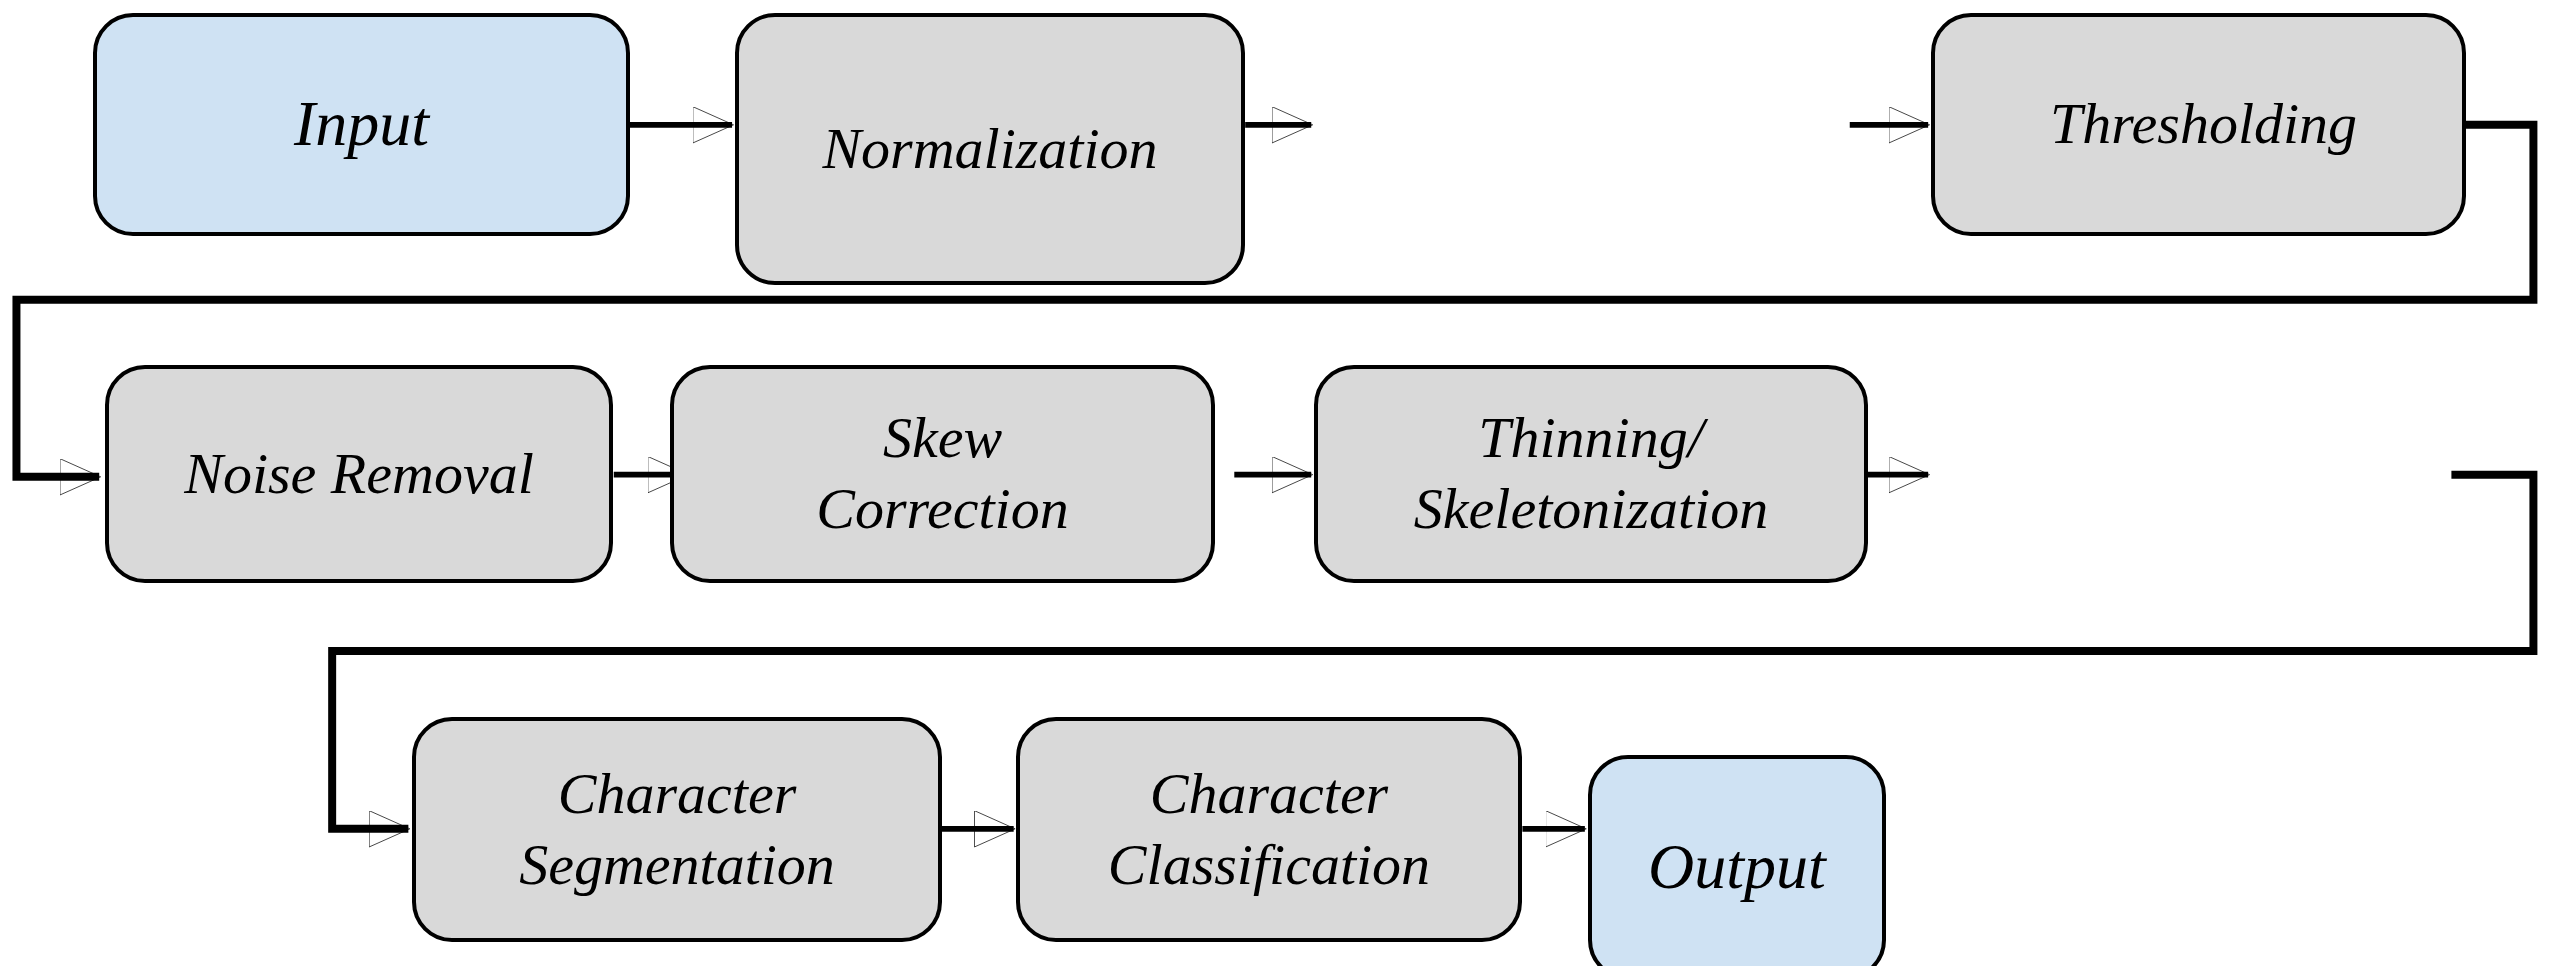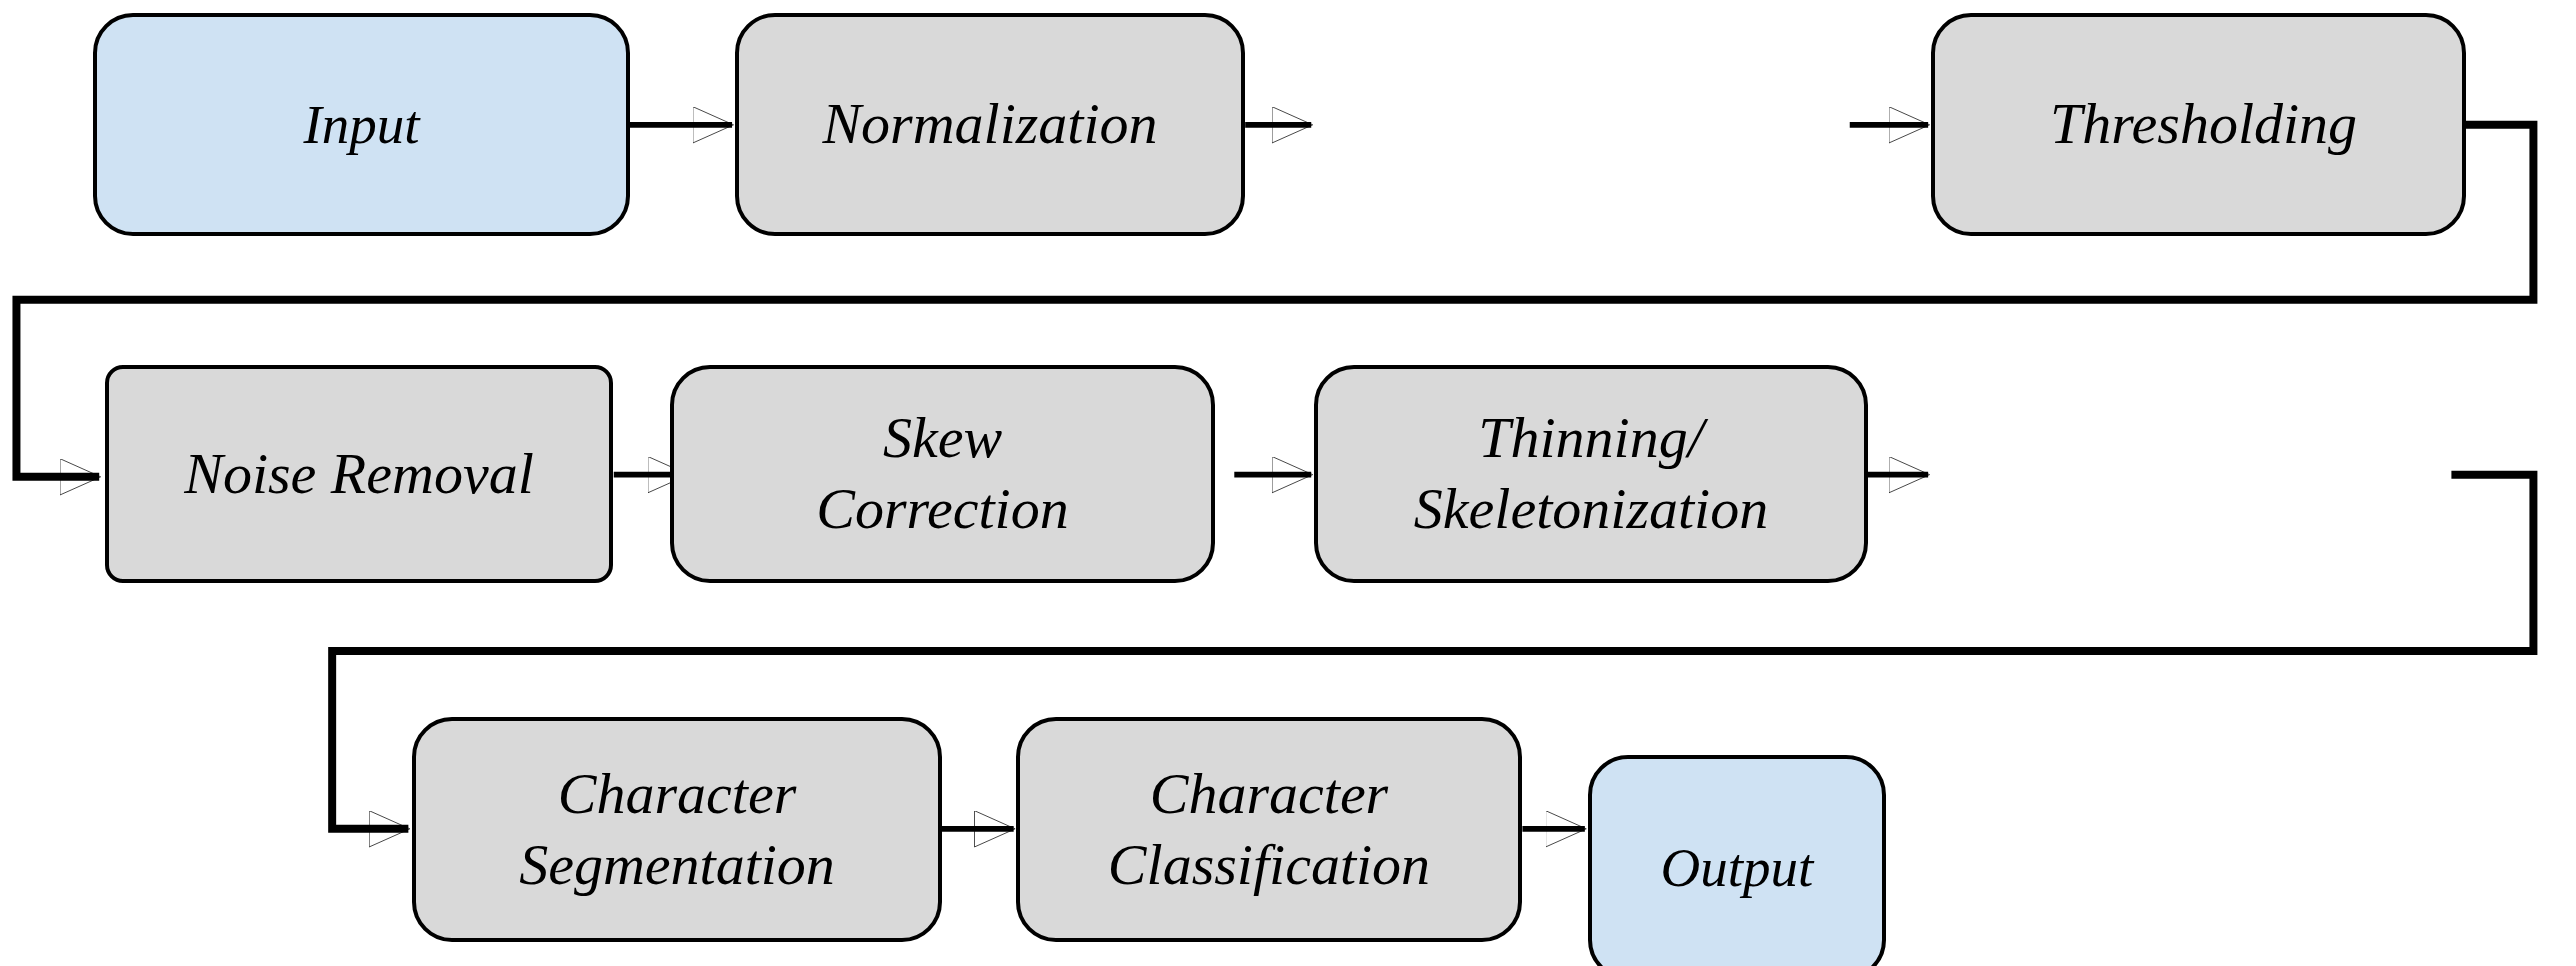--- a/index.html
+++ b/index.html
@@ -32,29 +32,29 @@
   }
   .node .label {
     font-style: italic;
     color: #000000;
     white-space: pre-line;
     line-height: 1.22;
   }
   .node.process { background: #d9d9d9; }
   .node.process .label { font-size: 58px; }
   .node.terminal { background: #cfe2f3; }
-  .node.terminal .label { font-size: 55px; }
+  .node.terminal .label { font-size: 64px; }
 
   
   #n-input          { left: 93px;  top: 13px;  width: 537px; height: 223px; }
-  #n-normalization  { left: 735px; top: 13px;  width: 510px; height: 223px; }
+  #n-normalization  { left: 735px; top: 13px;  width: 510px; height: 272px; }
   #n-grayscale      { left: 1314px; top: 13px;  width: 536px; height: 223px; }
   #n-thresholding   { left: 1931px; top: 13px;  width: 535px; height: 223px; padding-left: 10px; }
   
-  #n-noise-removal  { left: 105px;  top: 365px; width: 508px; height: 218px; border-radius: 18px; }
+  #n-noise-removal  { left: 105px;  top: 365px; width: 508px; height: 218px; }
   #n-skew           { left: 670px;  top: 365px; width: 545px; height: 218px; }
   #n-thinning       { left: 1314px; top: 365px; width: 554px; height: 218px; }
   #n-line-sep       { left: 1931px; top: 365px; width: 521px; height: 218px; }
   
   #n-char-seg       { left: 412px;  top: 717px; width: 530px; height: 225px; }
   #n-char-class     { left: 1016px; top: 717px; width: 506px; height: 225px; }
   #n-output         { left: 1588px; top: 717px; width: 298px; height: 225px; margin-top: 38px; }
 </style>
 </head>
 <body>

